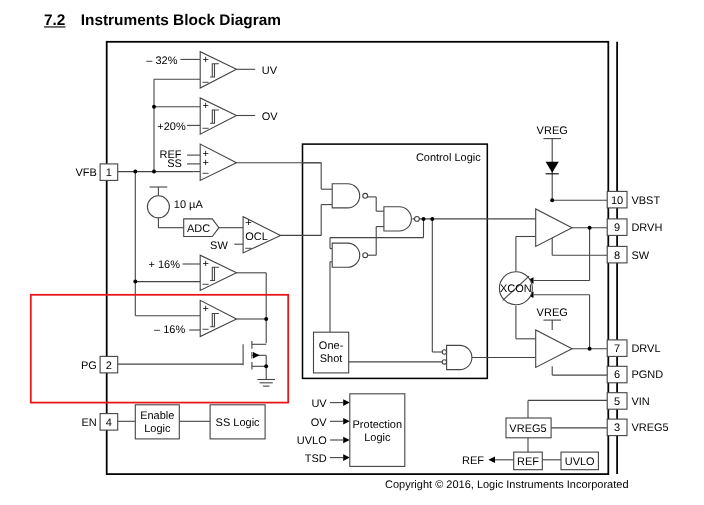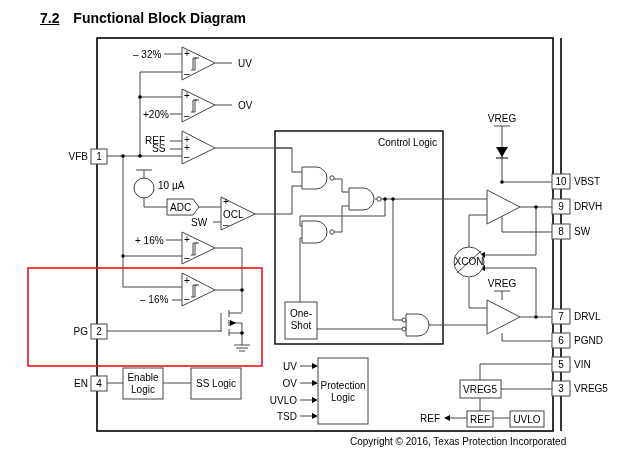--- a/index.html
+++ b/index.html
@@ -8,21 +8,21 @@
   #title .num{margin-right:10px;text-decoration:underline;}
   #copyright{position:absolute;left:350px;top:436px;font-size:10px;color:#000;}
   svg{position:absolute;left:0;top:0;}
   svg text{font-family:"Liberation Sans",sans-serif;font-size:10px;fill:#000;}
 </style>
 </head>
 <body>
 
 <div id="title">
   <span class="num">7.2</span>
-  <span>Functional Block Diagram</span>
+  <span>Instruments Block Diagram</span>
 </div>
 
 <svg width="640" height="459" viewBox="0 0 640 459">
   <g fill="none" stroke="#000" stroke-width="1">
 
     <rect x="97" y="38" width="456" height="393" stroke-width="1.6"></rect>
 
     <rect x="275" y="131" width="168" height="213" stroke-width="1.4"></rect>
   </g>
 
@@ -306,13 +306,13 @@
   <g text-anchor="end">
     <text x="297" y="370">UV</text>
     <text x="297" y="387">OV</text>
     <text x="297" y="404">UVLO</text>
     <text x="297" y="420">TSD</text>
   </g>
 
   <rect id="hl" x="28" y="268" width="234" height="98" fill="none" stroke="#e8141b" stroke-width="1.6"></rect>
 </svg>
 
-<div id="copyright">Copyright © 2016, Texas Protection Incorporated</div>
+<div id="copyright">Copyright © 2016, Logic Instruments Incorporated</div>
 
 </body></html>

